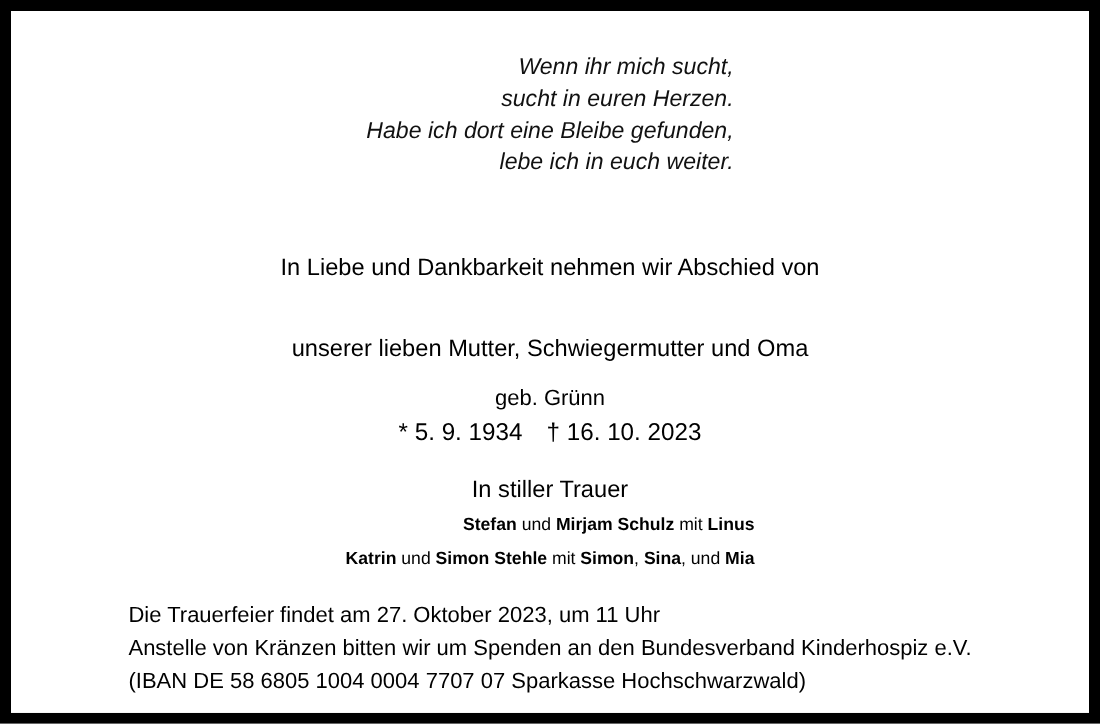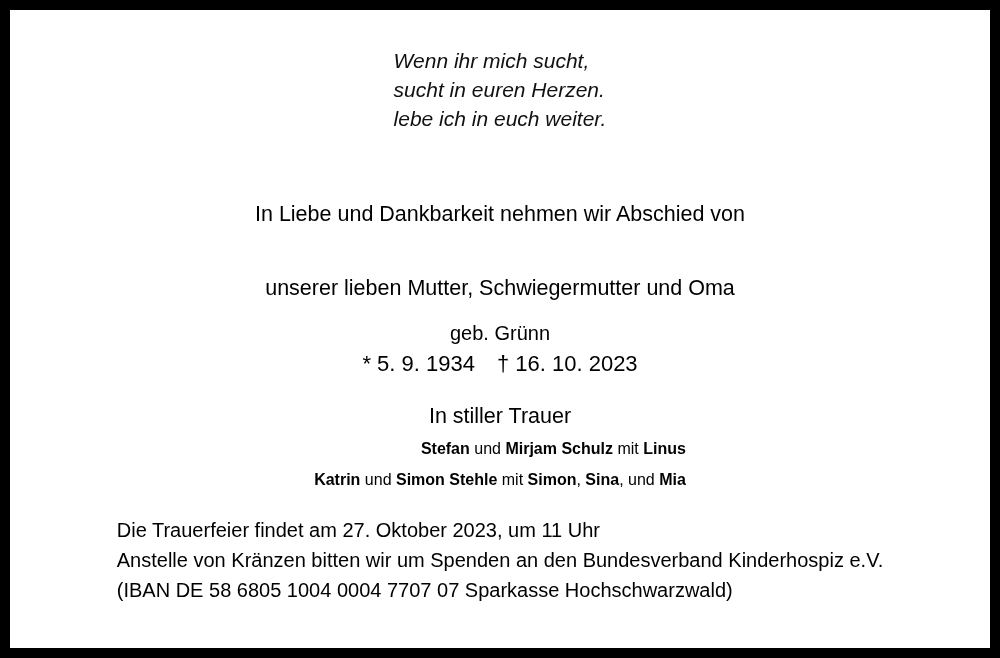--- a/index.html
+++ b/index.html
@@ -26,21 +26,21 @@
     box-sizing: border-box;
     width: 100%;
     height: 100%;
     background: #ffffff;
     display: flex;
     flex-direction: column;
     align-items: center;
     padding-top: 36px;
   }
   .verse {
-    text-align: left;
+    text-align: right;
     font-style: italic;
     font-size: 21px;
     line-height: 29px;
     color: #111111;
     margin-bottom: 22px;
   }
   .verse div {
     white-space: nowrap;
   }
   .intro {
@@ -105,20 +105,21 @@
 </style>
 </head>
 <body>
 
 <div class="obituary">
   <div class="inner">
 
     <div class="verse">
       <div>Wenn ihr mich sucht,</div>
       <div>sucht in euren Herzen.</div>
+      <div>Habe ich dort eine Bleibe gefunden,</div>
       <div>lebe ich in euch weiter.</div>
     </div>
 
     <div class="intro">
       <div>In Liebe und Dankbarkeit nehmen wir Abschied von</div>
       <div>unserer lieben Mutter, Schwiegermutter und Oma</div>
     </div>
 
     <div class="maiden">geb. Grünn</div>
 

